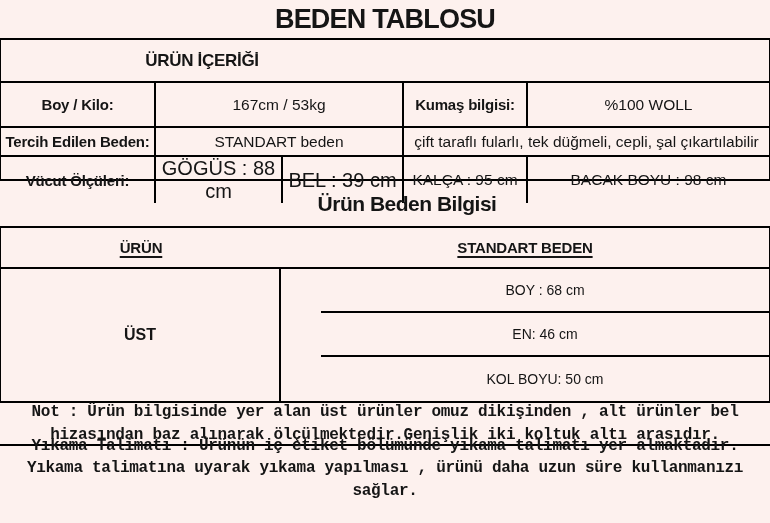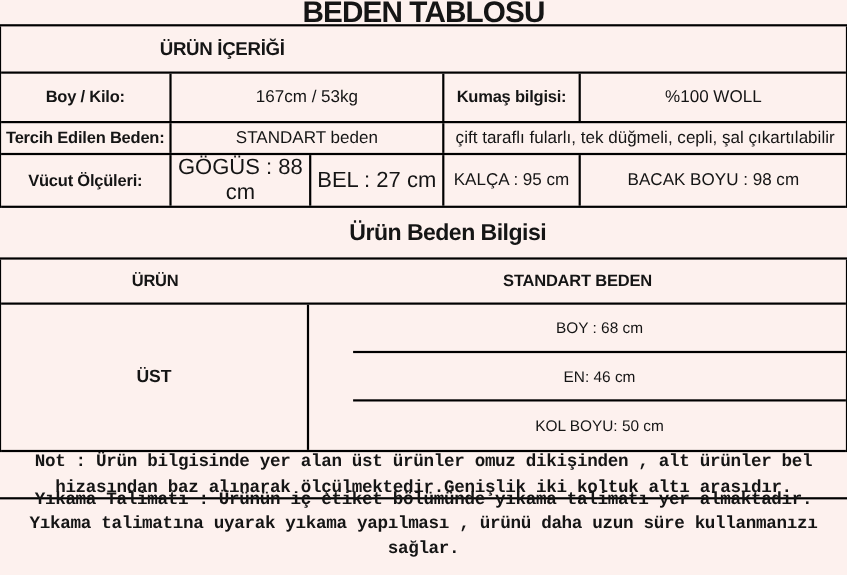--- a/index.html
+++ b/index.html
@@ -7,21 +7,21 @@
   body {
     height:523px;
     background:#fdf1ee;
     color:#151515;
     font-family:"Liberation Sans", sans-serif;
     overflow:hidden;
   }
   .center { display:flex; align-items:center; justify-content:center; text-align:center; }
 
   .page-title {
-    height:24px;
+    height:40px;
     font-weight:bold;
     font-size:27px;
     letter-spacing:-0.8px;
     border-bottom:2px solid #000;
   }
 
   
   .top-table { border-left:1px solid #000; border-right:1px solid #000; }
   .t-row { display:grid; border-bottom:2px solid #000; }
   .t-row > div {
@@ -29,21 +29,21 @@
     border-right:2px solid #000;
     padding:0 4px;
   }
   .t-row > div:last-child { border-right:none; }
 
   .t-header { grid-template-columns:402px 1fr; height:43px; }
   .t-header > div { font-weight:bold; font-size:17px; letter-spacing:-0.3px; }
 
   .t-row1 { grid-template-columns:155px 248px 124px 1fr; height:45px; }
   .t-row2 { grid-template-columns:155px 248px 1fr; height:29px; }
-  .t-row3 { grid-template-columns:155px 127px 121px 124px 1fr; height:48px; }
+  .t-row3 { grid-template-columns:155px 127px 121px 124px 1fr; height:24px; }
 
   .cell-label { font-weight:bold; font-size:15px; letter-spacing:-0.2px; }
   .cell-value { font-size:15.5px; }
   .cell-small { font-size:20px; }
 
   
   .section-heading {
     height:47px;
     font-weight:bold;
     font-size:21px;
@@ -54,20 +54,21 @@
 
   .bottom-table { border-left:1px solid #000; border-right:1px solid #000; }
   .bt-header {
     display:grid; grid-template-columns:280px 1fr;
     height:41px;
     border-bottom:2px solid #000;
   }
   .bt-header > div {
     display:flex; align-items:center; justify-content:center;
     font-weight:bold; font-size:15px; letter-spacing:-0.2px;
+    text-decoration:underline;
     text-decoration-thickness:2px;
     text-underline-offset:3px;
   }
   .bt-body {
     display:grid;
     grid-template-columns:280px 1fr;
     grid-template-rows:44px 44px 44px;
     border-bottom:2px solid #000;
   }
   .bt-product {
@@ -106,21 +107,21 @@
     <div class="cell-value">%100 WOLL</div>
   </div>
   <div class="t-row t-row2">
     <div class="cell-label">Tercih Edilen Beden:</div>
     <div class="cell-value">STANDART beden</div>
     <div class="cell-value">çift taraflı fularlı, tek düğmeli, cepli, şal çıkartılabilir</div>
   </div>
   <div class="t-row t-row3">
     <div class="cell-label">Vücut Ölçüleri:</div>
     <div class="cell-small">GÖGÜS : 88 cm</div>
-    <div class="cell-small">BEL : 27 cm</div>
+    <div class="cell-small">BEL : 39 cm</div>
     <div class="cell-value">KALÇA : 95 cm</div>
     <div class="cell-value">BACAK BOYU : 98 cm</div>
   </div>
 </div>
 
 <div class="section-heading center">Ürün Beden Bilgisi</div>
 
 <div class="bottom-table">
   <div class="bt-header">
     <div>ÜRÜN</div>

